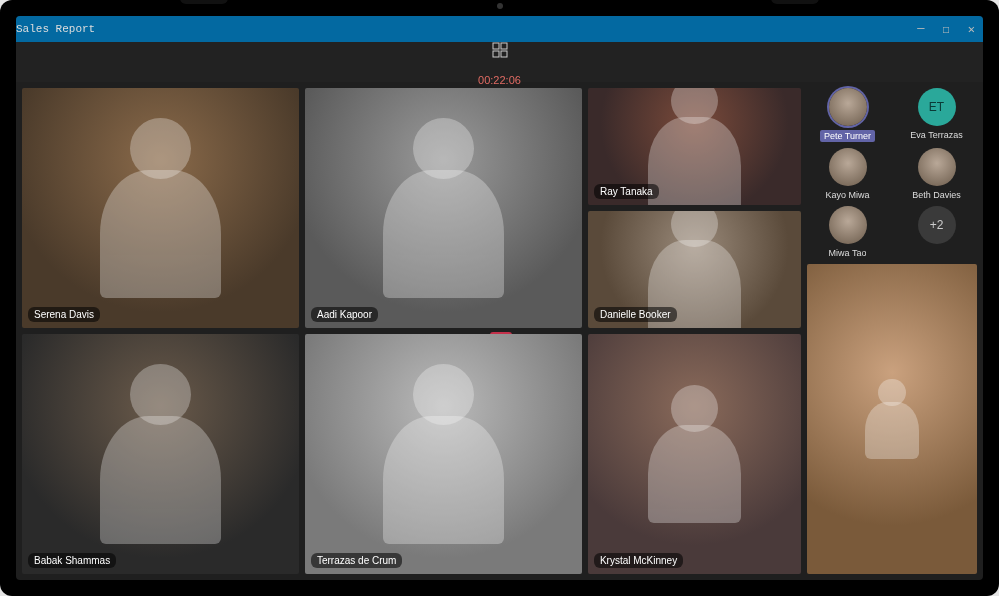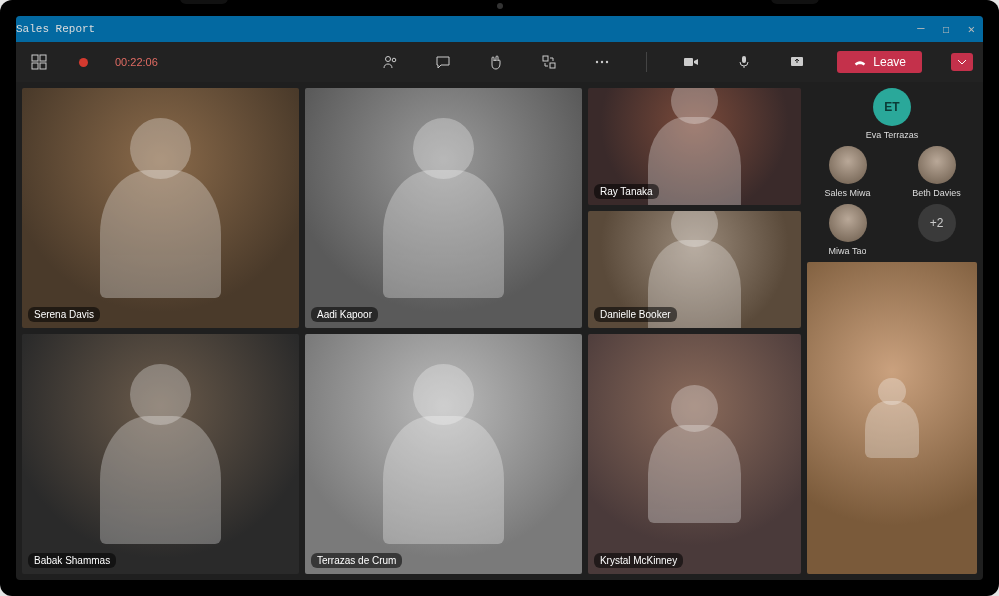--- a/index.html
+++ b/index.html
@@ -7,21 +7,21 @@
 .device { width: 999px; height: 596px; background: #000; border-radius: 12px; padding: 16px; position: relative; }
 .notch-l, .notch-r { position: absolute; top: -2px; width: 48px; height: 6px; background: #111; border-radius: 0 0 6px 6px; }
 .notch-l { left: 180px; } .notch-r { right: 180px; }
 .camdot { position:absolute; top:3px; left:50%; transform:translateX(-50%); width:6px; height:6px; background:#333; border-radius:50%;}
 .screen { width: 100%; height: 100%; background: #1f1f1f; border-radius: 4px; display: flex; flex-direction: column; overflow: hidden; }
 
 .titlebar { height: 26px; background: #0369a1; color: #ddd; display: flex; align-items: center; justify-content: flex-start; font-size: 11px; position: relative; font-family: Liberation Mono, monospace; }
 .winctrls { position: absolute; right: 8px; display: flex; gap: 18px; color: #bbb; font-size: 12px; }
 .winctrls span { cursor: pointer; }
 
-.toolbar { height: 40px; background: #222; display: flex; align-items: center; padding: 0 10px; gap: 27px; color: #ccc; }
+.toolbar { height: 40px; background: #222; display: flex; align-items: center; padding: 0 10px; gap: 8px; color: #ccc; flex-direction: column; }
 .tbtn { display: flex; align-items: center; justify-content: center; width: 26px; height: 26px; cursor: pointer; color: #ccc; }
 .tbtn svg { width: 16px; height: 16px; }
 .rec-dot { width: 9px; height: 9px; background: #d43a2f; border-radius: 50%; display: inline-block; }
 .timer { font-size: 11px; color: #e06b63; }
 .toolbar .spacer { flex: 1; }
 .leave-btn { background: #c4314b; color: #fff; font-size: 12px; padding: 4px 16px; border-radius: 3px; display: flex; align-items: center; gap: 6px; cursor: pointer; }
 .leave-drop { background: #c4314b; color:#fff; padding:4px 6px; border-radius:3px; margin-left:2px; cursor:pointer; display:flex; align-items:center;}
 .sep { width:1px; height:20px; background:#444; margin:0 4px;}
 
 .content { flex: 1; display: flex; gap: 6px; padding: 6px; overflow:hidden; }
@@ -38,21 +38,21 @@
 
 .silhouette { width: 55%; aspect-ratio: 0.85; display:flex; flex-direction:column; align-items:center; opacity:0.85;}
 .silhouette .head { width:40%; aspect-ratio:1; background: rgba(255,255,255,0.35); border-radius:50%;}
 .silhouette .body { width:80%; flex:1; background: rgba(255,255,255,0.35); border-radius: 40% 40% 6px 6px / 50% 50% 6px 6px; margin-top:-6%;}
 
 .sidebar { width: 170px; display: flex; flex-direction: column; gap: 6px; }
 .side-row { display: flex; gap: 8px; }
 .side-cell { flex: 1; display: flex; flex-direction: column; align-items: center; gap: 4px; }
 .av { width: 38px; height: 38px; border-radius: 50%; background: #444; display:flex; align-items:center; justify-content:center; position:relative;}
 .av.speaking { box-shadow: 0 0 0 2px #6264a7; }
-.av.initials { background: #cda45e; font-size:12px; font-weight:700; color:#5a3a1a;}
+.av.initials { background: #cda45e; font-size:12px; font-weight:400; color:#5a3a1a;}
 .av.initials.teal { background: #2aa89a; color:#0a3a36; }
 .av.img { background: radial-gradient(circle at 50% 40%, #b9a898, #6a5a4a); }
 .side-name { font-size: 9px; color: #ddd; text-align: center; white-space: nowrap; overflow:hidden; text-overflow:ellipsis; max-width:78px;}
 .side-name.badge { background:#6264a7; color:#fff; padding:1px 4px; border-radius:2px; font-size:9px;}
 .av.plus { background:#3a3a3a; color:#ccc; font-size:12px;}
 .self-prev { flex:1; min-height:80px; background: radial-gradient(circle at 50% 35%, #caa17e, #7a5a3a 70%); border-radius:2px; display:flex; align-items:center; justify-content:center;}
 .self-prev .silhouette{ width:40%;}
 </style>
 </head>
 <body>
@@ -196,28 +196,32 @@
               <div class="head"></div>
               <div class="body"></div>
             </div>
             <div class="name-pill">Krystal McKinney</div>
           </div>
     </div>
 
     <div class="sidebar">
       <div class="side-row">
         <div class="side-cell">
+              <div class="av img speaking"></div>
+              <span class="side-name badge">Pete Turner</span>
+            </div>
+        <div class="side-cell">
               <div class="av initials teal">ET</div>
               <span class="side-name">Eva Terrazas</span>
             </div>
       </div>
       <div class="side-row">
         <div class="side-cell">
               <div class="av img"></div>
-              <span class="side-name">Sales Miwa</span>
+              <span class="side-name">Kayo Miwa</span>
             </div>
         <div class="side-cell">
               <div class="av img"></div>
               <span class="side-name">Beth Davies</span>
             </div>
       </div>
       <div class="side-row">
         <div class="side-cell">
               <div class="av img"></div>
               <span class="side-name">Miwa Tao</span>

